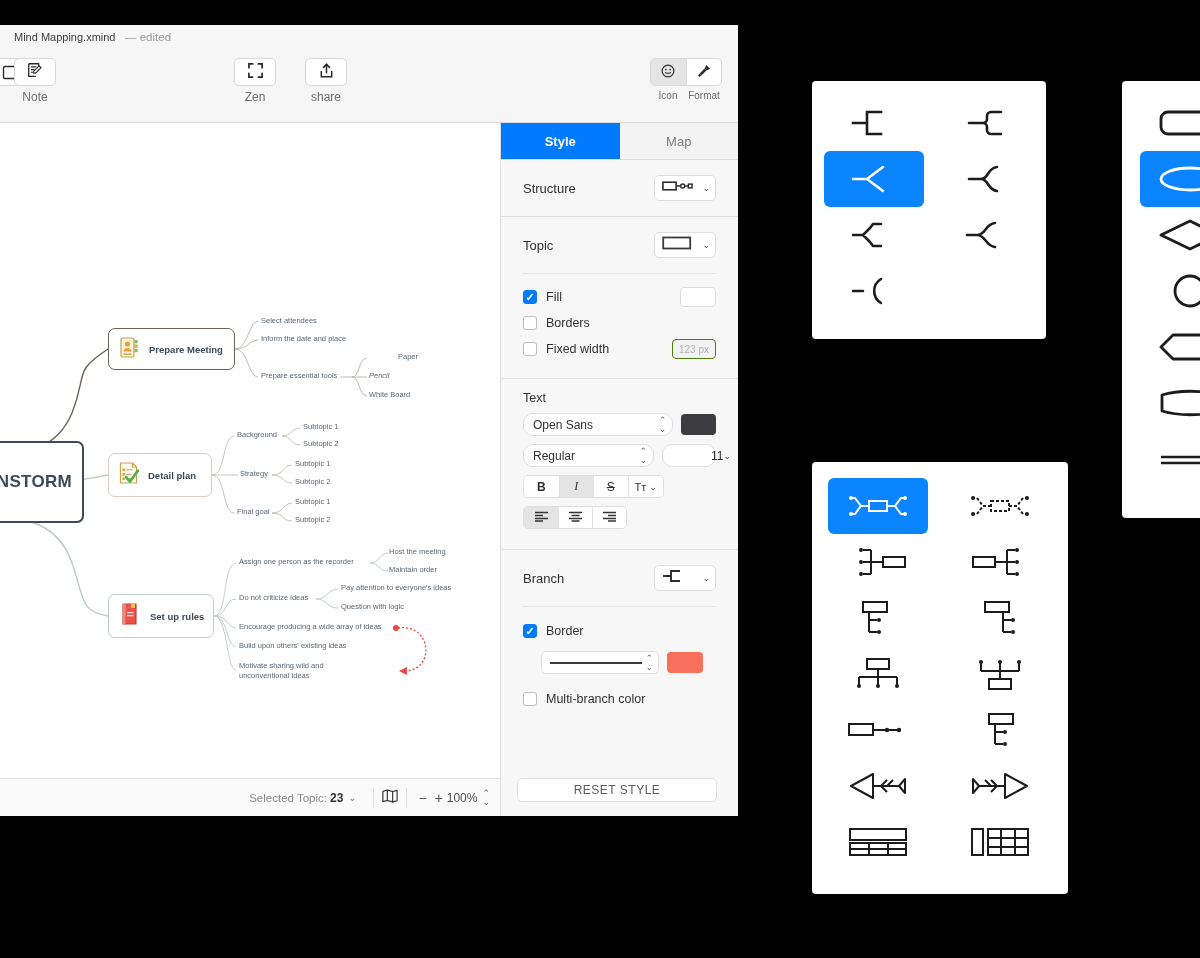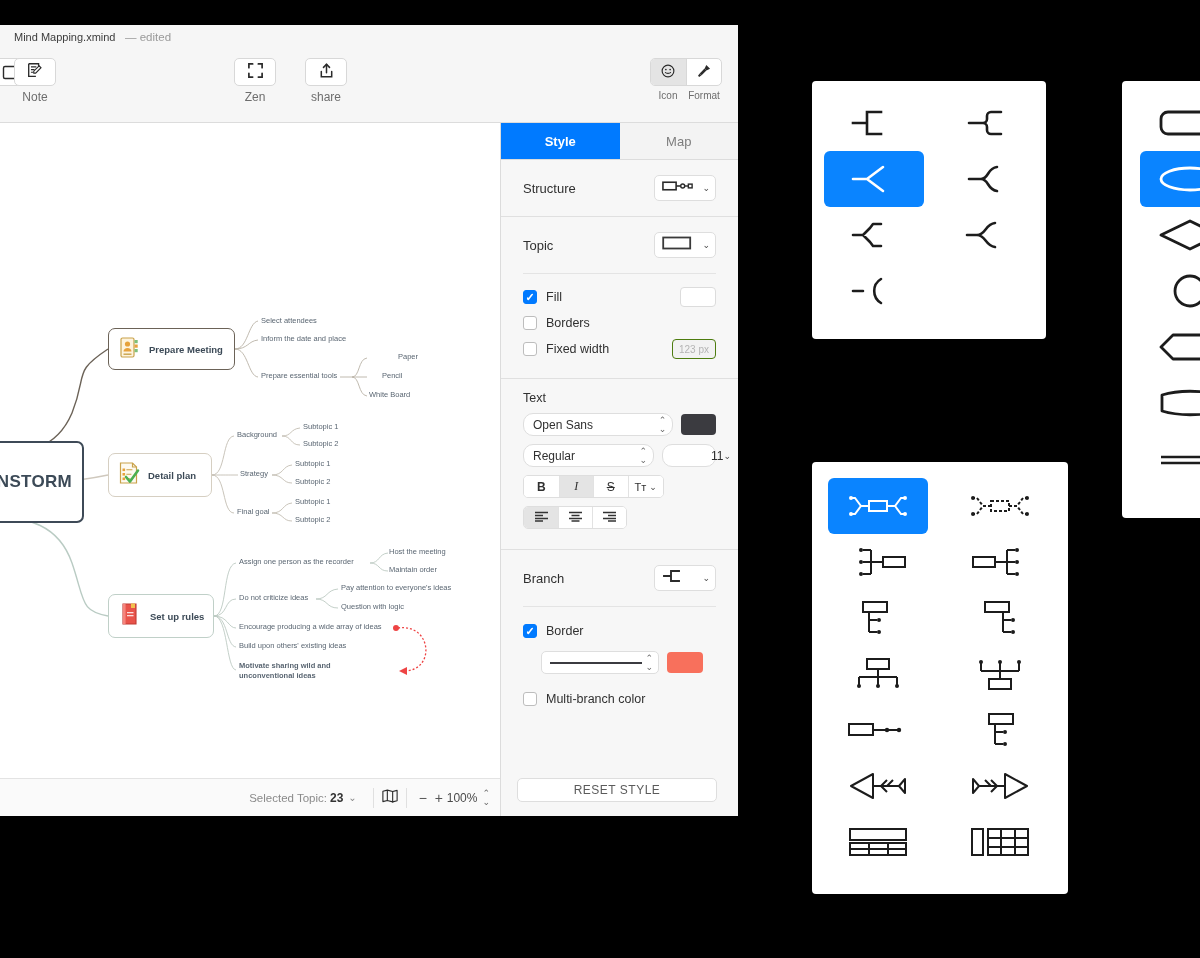--- a/index.html
+++ b/index.html
@@ -392,42 +392,42 @@
             <rect x="7" y="13" width="6.5" height="1.3" fill="#fbdede"></rect>
           </svg>
         </span>
         <span class="mm-node-lbl">Set up rules</span>
       </div>
 
       <div class="mm-text" style="left:261px;top:193px;">Select attendees</div>
       <div class="mm-text" style="left:261px;top:211px;">Inform the date and place</div>
       <div class="mm-text" style="left:261px;top:248px;">Prepare essential tools</div>
       <div class="mm-text" style="left:369px;top:229px;margin-left:29px;">Paper</div>
-      <div class="mm-text" style="left:382px;top:248px;">Pencil</div>
+      <div class="mm-text" style="left:369px;top:248px;font-style:italic;">Pencil</div>
       <div class="mm-text" style="left:369px;top:267px;">White Board</div>
 
       <div class="mm-text" style="left:237px;top:307px;">Background</div>
       <div class="mm-text" style="left:303px;top:299px;">Subtopic 1</div>
       <div class="mm-text" style="left:303px;top:316px;">Subtopic 2</div>
       <div class="mm-text" style="left:240px;top:346px;">Strategy</div>
       <div class="mm-text" style="left:295px;top:336px;">Subtopic 1</div>
       <div class="mm-text" style="left:295px;top:354px;">Subtopic 2</div>
       <div class="mm-text" style="left:237px;top:384px;">Final goal</div>
       <div class="mm-text" style="left:295px;top:374px;">Subtopic 1</div>
       <div class="mm-text" style="left:295px;top:392px;">Subtopic 2</div>
 
       <div class="mm-text" style="left:239px;top:434px;">Assign one person as the recorder</div>
       <div class="mm-text" style="left:389px;top:424px;">Host the meeting</div>
       <div class="mm-text" style="left:389px;top:442px;">Maintain order</div>
       <div class="mm-text" style="left:239px;top:470px;">Do not criticize ideas</div>
       <div class="mm-text" style="left:341px;top:460px;">Pay attention to everyone's ideas</div>
       <div class="mm-text" style="left:341px;top:479px;">Question with logic</div>
       <div class="mm-text" style="left:239px;top:499px;">Encourage producing a wide array of ideas</div>
       <div class="mm-text" style="left:239px;top:518px;">Build upon others' existing ideas</div>
-      <div class="mm-text" style="left:239px;top:538px;white-space:normal;width:120px;line-height:1.35;font-weight:bold;">Motivate sharing wild and unconventional ideas</div>
+      <div class="mm-text" style="left:239px;top:538px;white-space:normal;width:120px;line-height:1.35;">Motivate sharing wild and unconventional ideas</div>
     </div>
 
     <div class="statusbar">
       <span class="sb-sel">Selected Topic:</span>
       <span class="sb-num">23</span>
       <span class="sb-chev">⌄</span>
       <span class="sb-div"></span>
       <span class="sb-icon">
         <svg width="16" height="14" viewBox="0 0 18 15">
           <path d="M1 2.2l5-1.3 6 1.6 5-1.3v11.6l-5 1.3-6-1.6-5 1.3z" fill="none" stroke="#2b2b2b" stroke-width="1.25" stroke-linejoin="round"></path>

